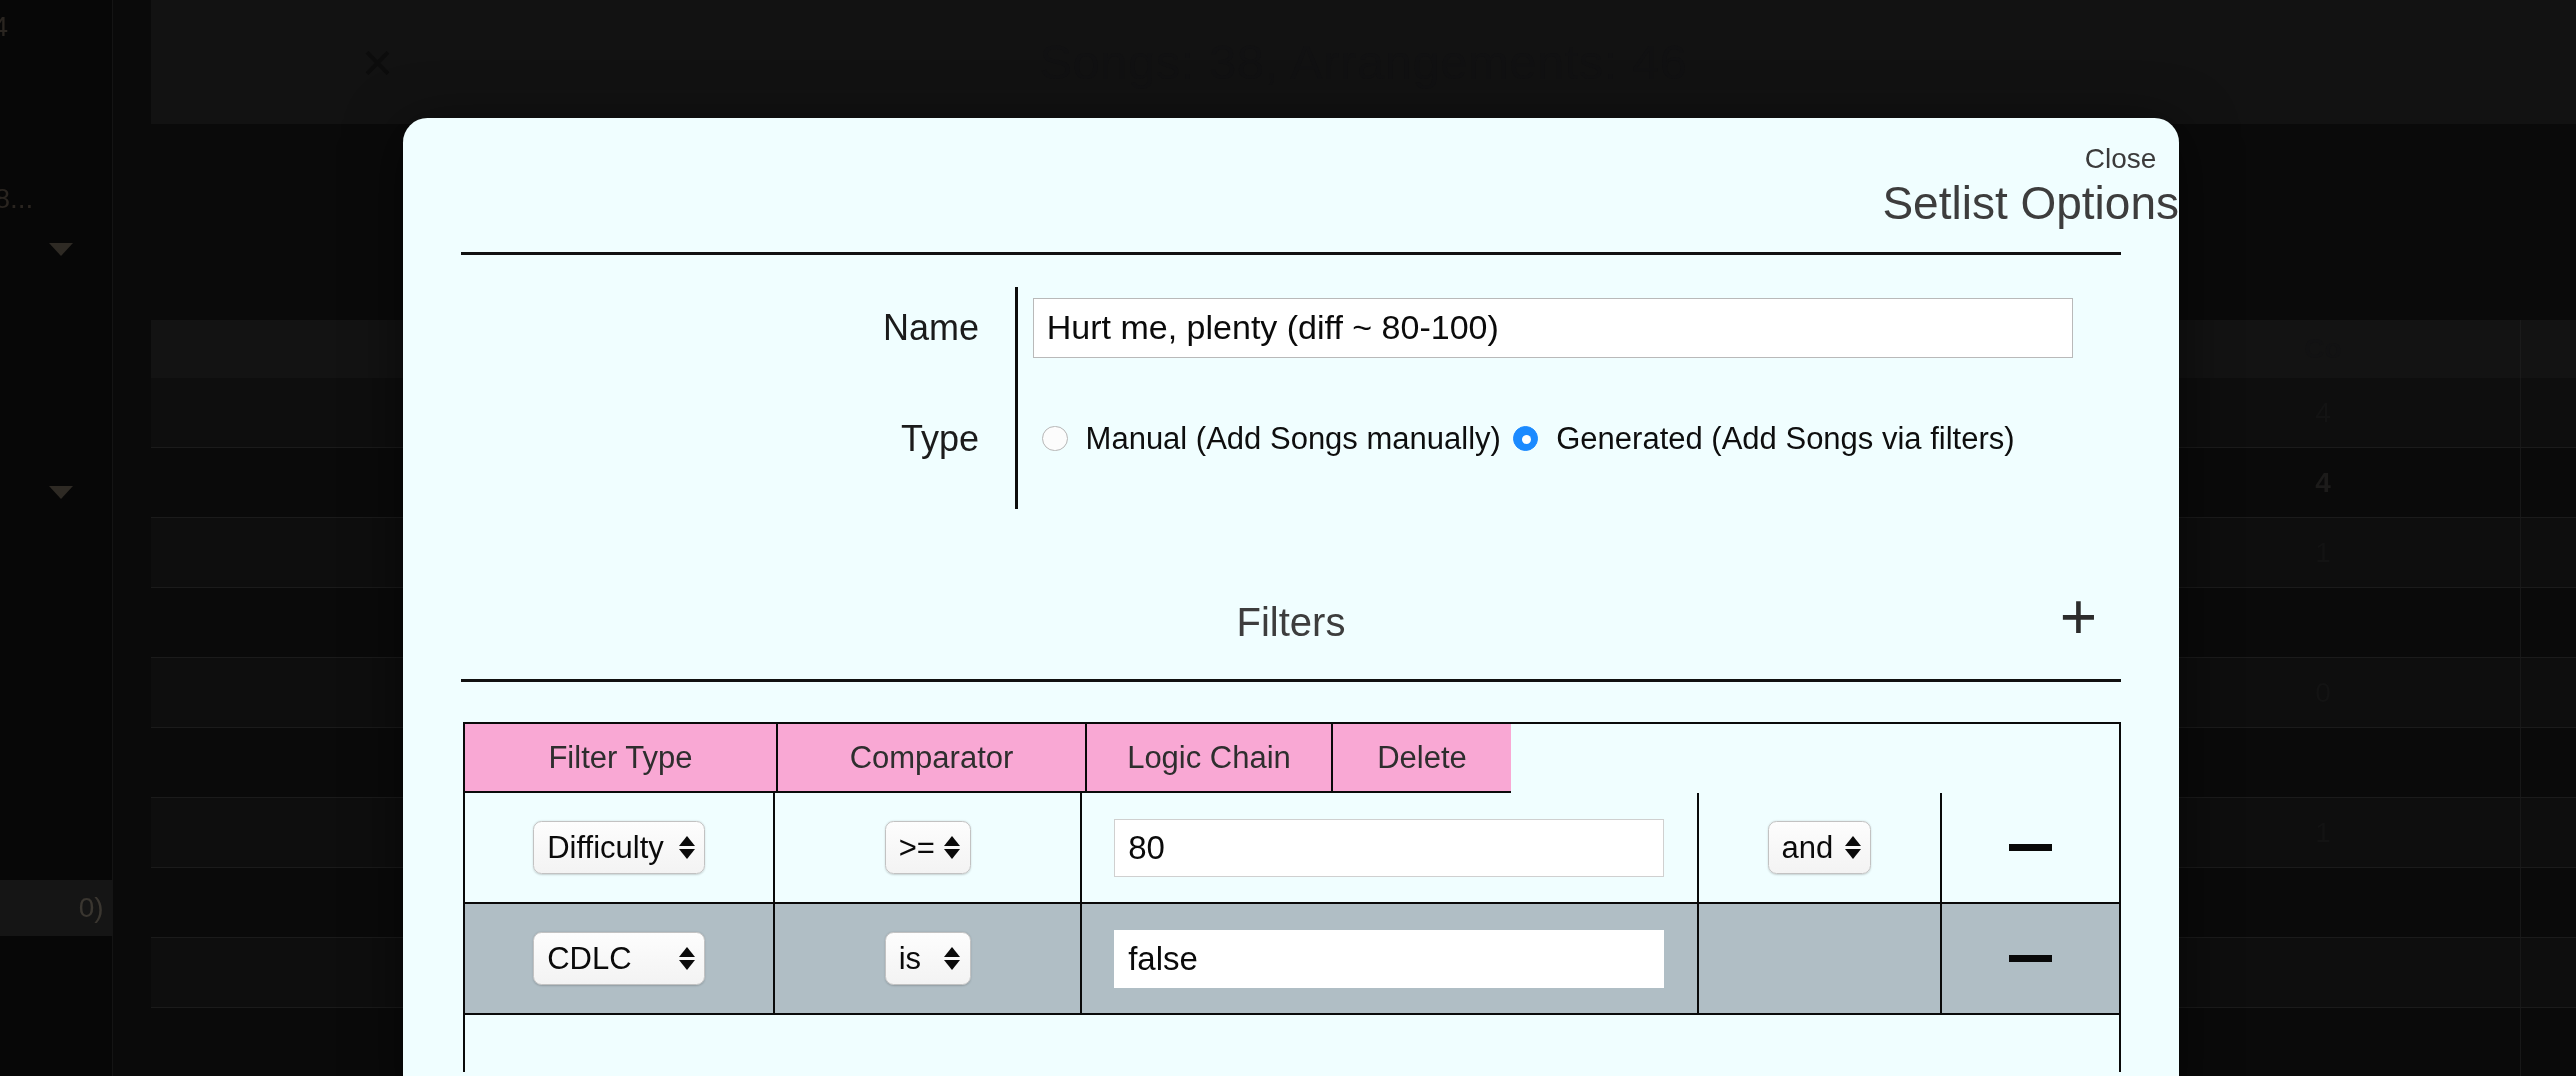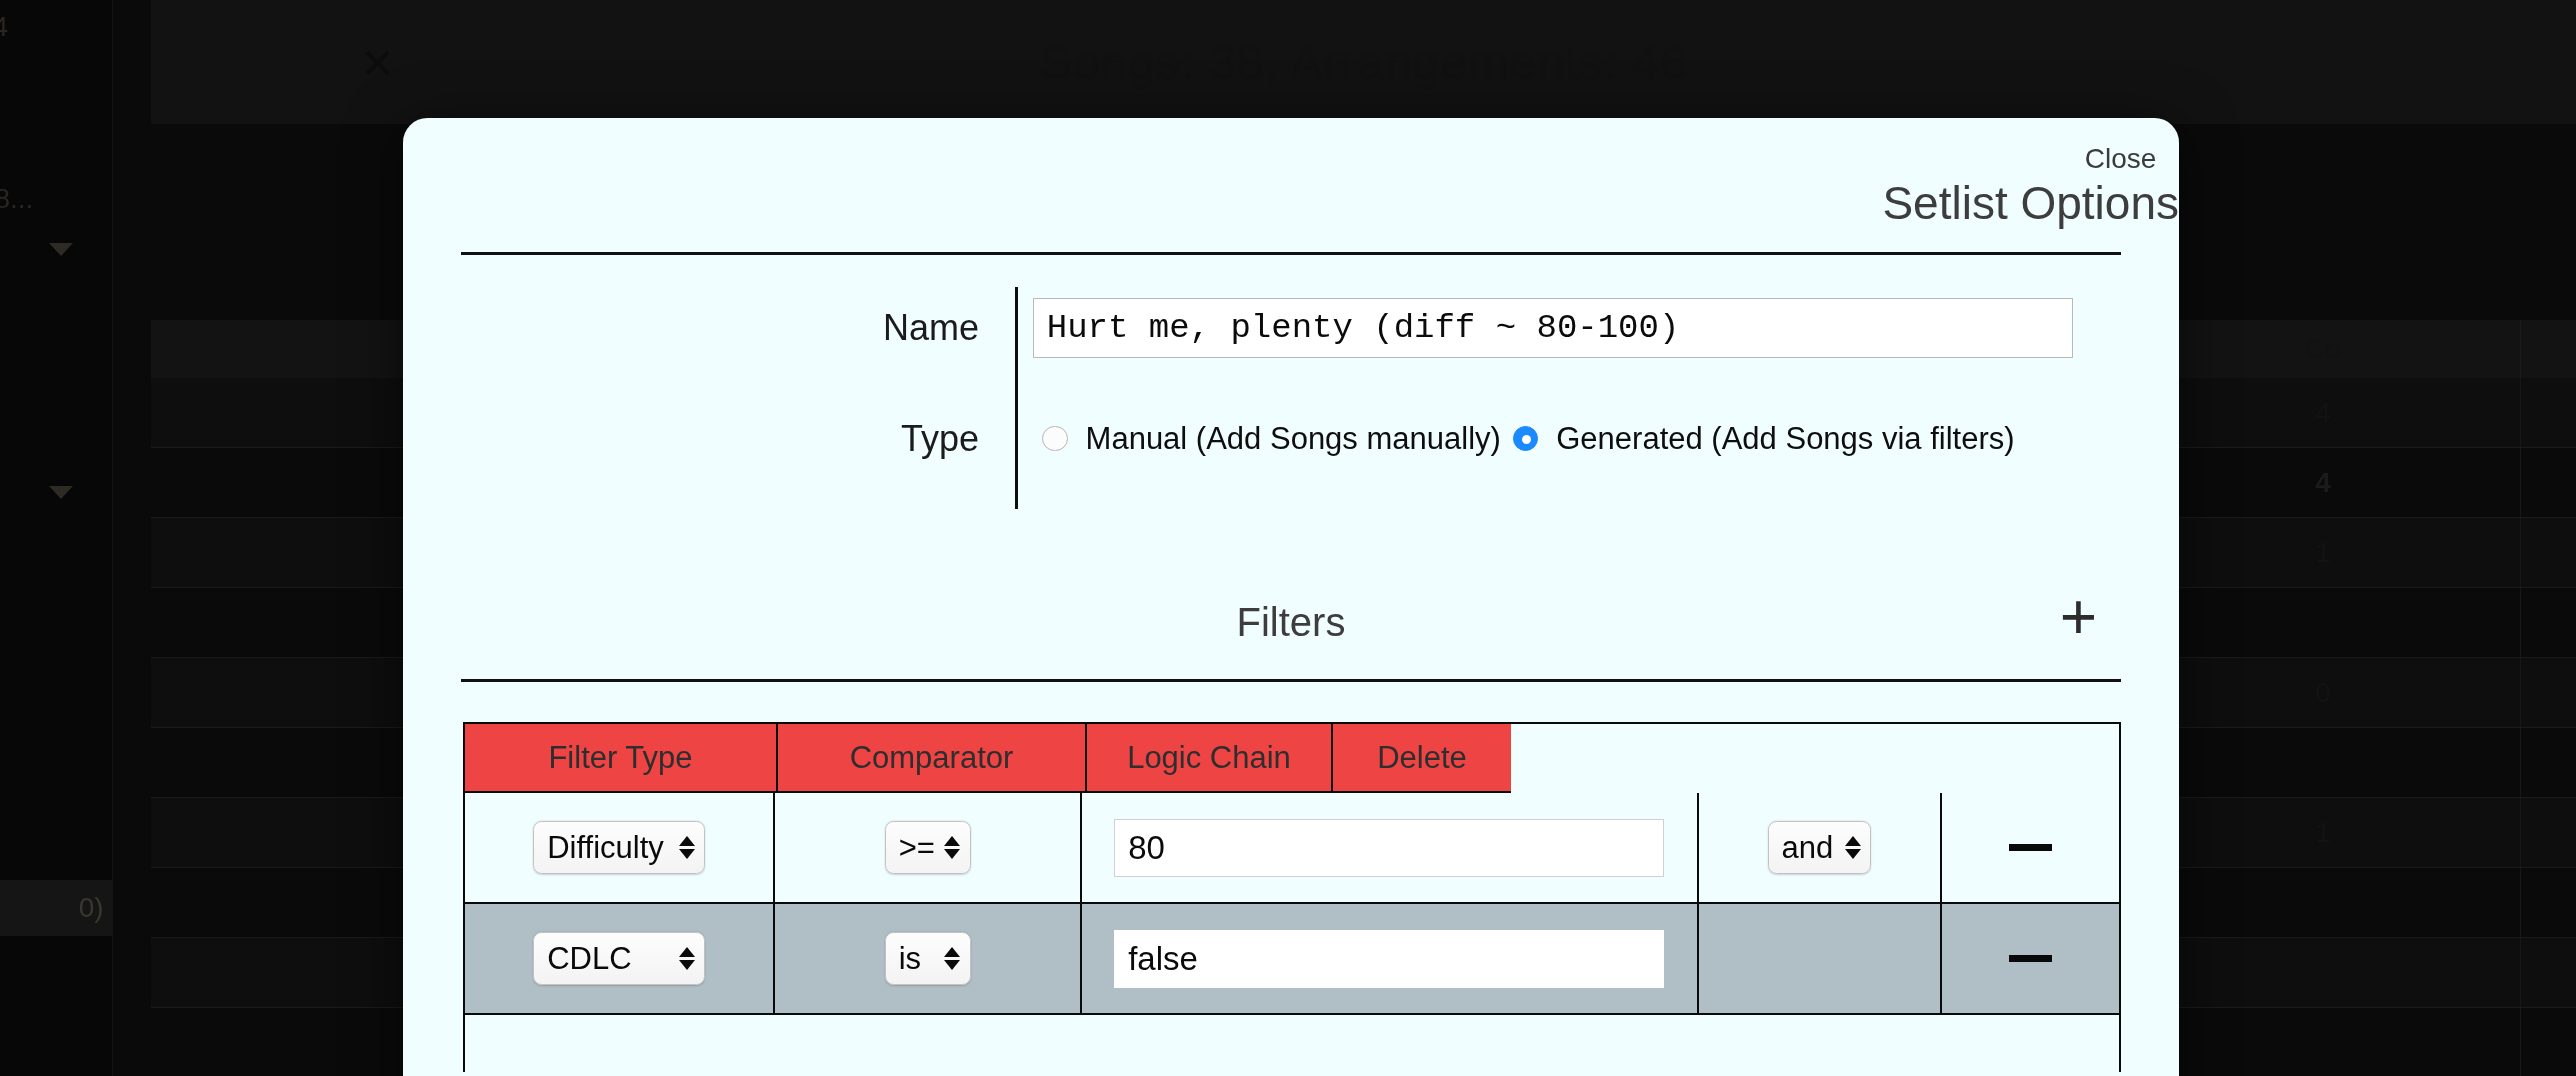--- a/index.html
+++ b/index.html
@@ -144,21 +144,21 @@
     flex: 1;
     display: flex; align-items: center;
     padding-left: 15px;
   }
   .name-input {
     width: 1040px; height: 60px;
     background: #ffffff;
     border: 0.9px solid #b9b9b9;
     color: #0b0b0b;
     font-size: 34px;
-    font-family: Liberation Mono, monospace;
+    font-family: Liberation Sans, sans-serif;
     padding: 12px 13px;
     outline: none;
   }
 
   .radio-stack { display: flex; flex-direction: row; gap: 12px; padding-left: 9.4px; text-align: right; }
   .radio-line { display: flex; align-items: center; gap: 18px; }
   .radio-dot {
     width: 25.4px; height: 25.4px; border-radius: 50%;
     background: #fcfcfc; border: 0.9px solid #b6b6b6;
     flex: 0 0 auto;
@@ -198,21 +198,21 @@
   
   .ftable {
     position: absolute; left: 60px; top: 604px;
     width: 1658px; height: 350px;
     border: 2.8px solid #0a0a0a;
     border-collapse: collapse;
     background: #f0feff;
   }
   .frow { display: flex; }
   .fhead .fcell {
-    background: #ef4444;
+    background: #f9a8d4;
     height: 69px;
     color: #2e2e2e;
     font-size: 31px;
     border-bottom: 2.8px solid #0a0a0a;
   }
   .fcell {
     display: flex; align-items: center; justify-content: center;
     border-right: 2.8px solid #0a0a0a;
     height: 109px;
   }

